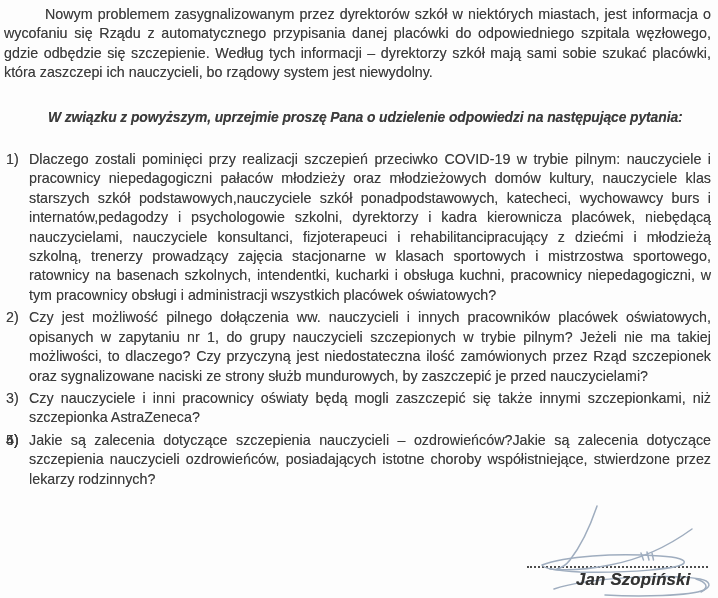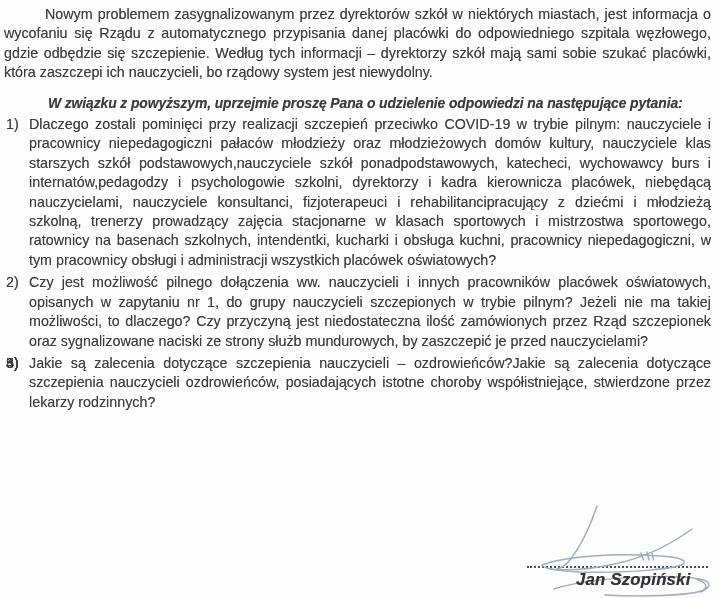--- a/index.html
+++ b/index.html
@@ -19,31 +19,31 @@
     padding: 5px 7px 0 4px;
     color: #3c3c3c;
     font-size: 14.3px;
     line-height: 19.4px;
     text-shadow: 0 0 0.5px rgba(60,60,60,0.55);
   }
 
   .intro {
     text-align: justify;
     text-indent: 41px;
-    margin-bottom: 11px;
+    margin-bottom: 25px;
   }
 
   .request {
     font-weight: bold;
     font-style: italic;
     font-size: 13.9px;
     padding-left: 44px;
     white-space: nowrap;
     letter-spacing: -0.1px;
-    margin-bottom: 2px;
+    margin-bottom: 23px;
   }
 
   ol.questions {
     list-style: none;
   }
 
   ol.questions li {
     position: relative;
     padding-left: 25px;
     text-align: justify;
@@ -119,20 +119,21 @@
     <li>
       <span class="q-num">1)</span>
       <span>Dlaczego zostali pominięci przy realizacji szczepień przeciwko COVID-19 w trybie pilnym: nauczyciele i pracownicy niepedagogiczni pałaców młodzieży oraz młodzieżowych domów kultury, nauczyciele klas starszych szkół podstawowych,nauczyciele szkół ponadpodstawowych, katecheci, wychowawcy burs i internatów,pedagodzy i psychologowie szkolni, dyrektorzy i kadra kierownicza placówek, niebędącą nauczycielami, nauczyciele konsultanci, fizjoterapeuci i rehabilitancipracujący z dziećmi i młodzieżą szkolną, trenerzy prowadzący zajęcia stacjonarne w klasach sportowych i mistrzostwa sportowego, ratownicy na basenach szkolnych, intendentki, kucharki i obsługa kuchni, pracownicy niepedagogiczni, w tym pracownicy obsługi i administracji wszystkich placówek oświatowych?</span>
     </li>
     <li>
       <span class="q-num">2)</span>
       <span>Czy jest możliwość pilnego dołączenia ww. nauczycieli i innych pracowników placówek oświatowych, opisanych w zapytaniu nr 1, do grupy nauczycieli szczepionych w trybie pilnym? Jeżeli nie ma takiej możliwości, to dlaczego? Czy przyczyną jest niedostateczna ilość zamówionych przez Rząd szczepionek oraz sygnalizowane naciski ze strony służb mundurowych, by zaszczepić je przed nauczycielami?</span>
     </li>
     <li>
       <span class="q-num">3)</span>
+      <span>Czy nauczyciele i inni pracownicy oświaty będą mogli zaszczepić się także innymi szczepionkami, niż szczepionka AstraZeneca?</span>
     </li>
     <li>
       <span class="q-num">4)</span>
     </li>
     <li>
       <span class="q-num">5)</span>
       <span>Jakie są zalecenia dotyczące szczepienia nauczycieli – ozdrowieńców?Jakie są zalecenia dotyczące szczepienia nauczycieli ozdrowieńców, posiadających istotne choroby współistniejące, stwierdzone przez lekarzy rodzinnych?</span>
     </li>
   </ol>
 

